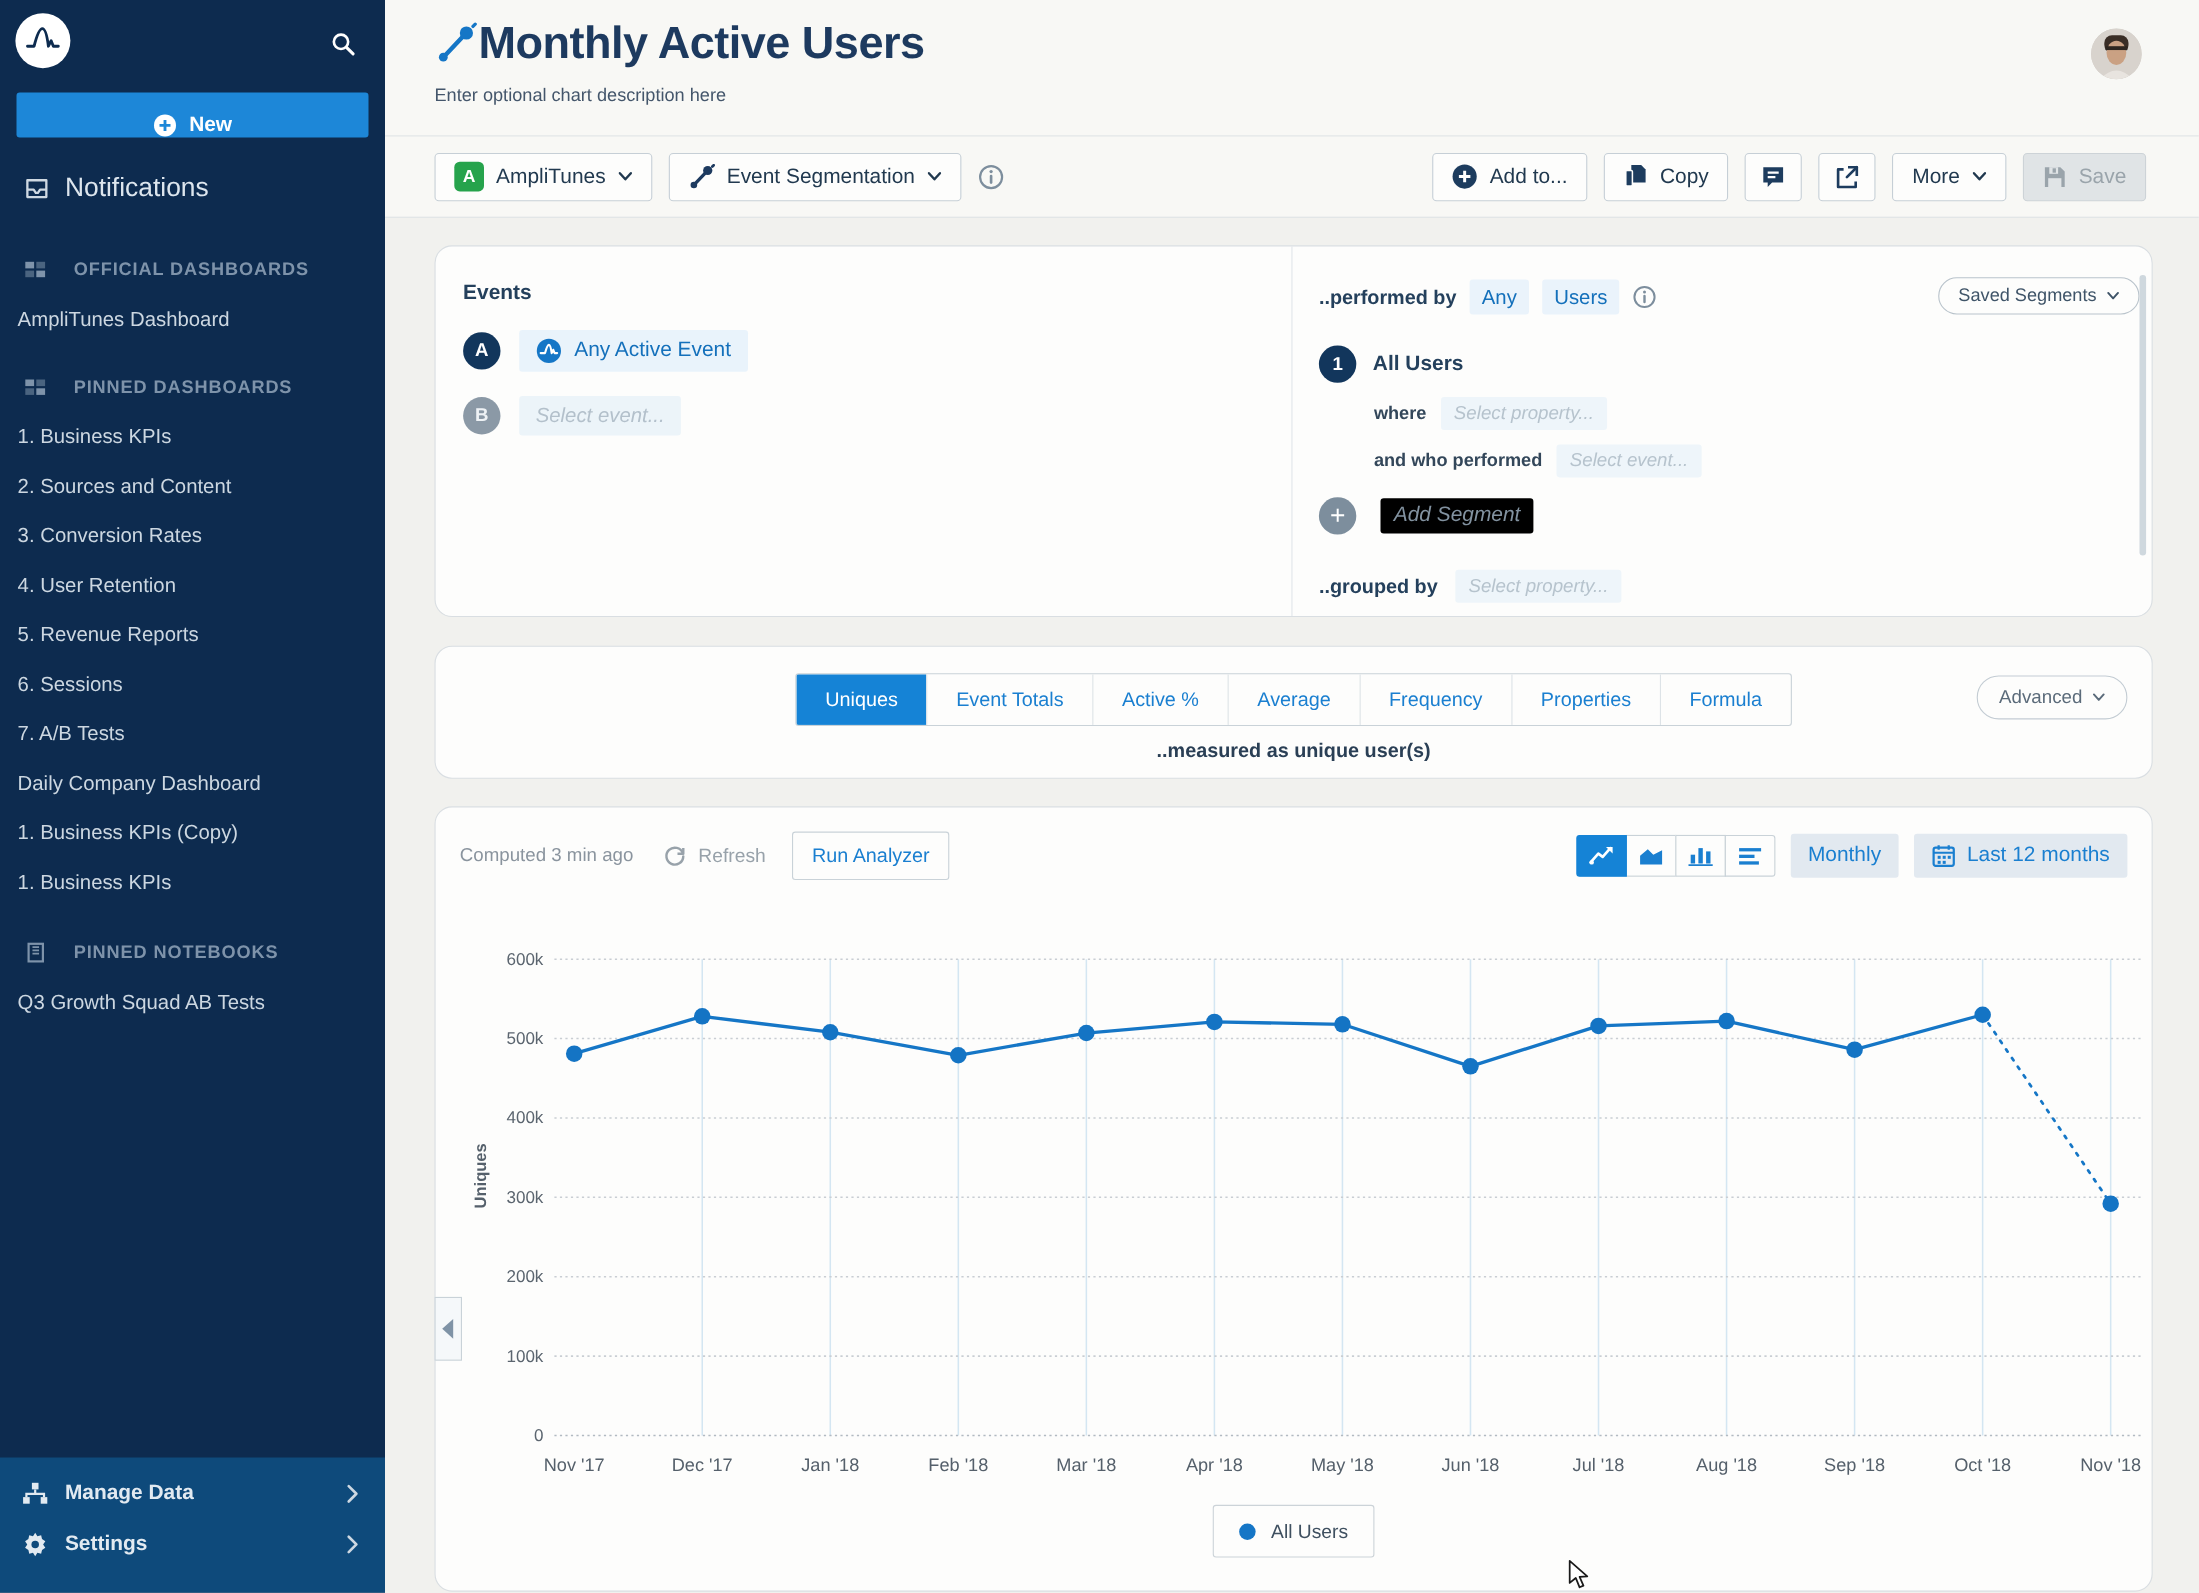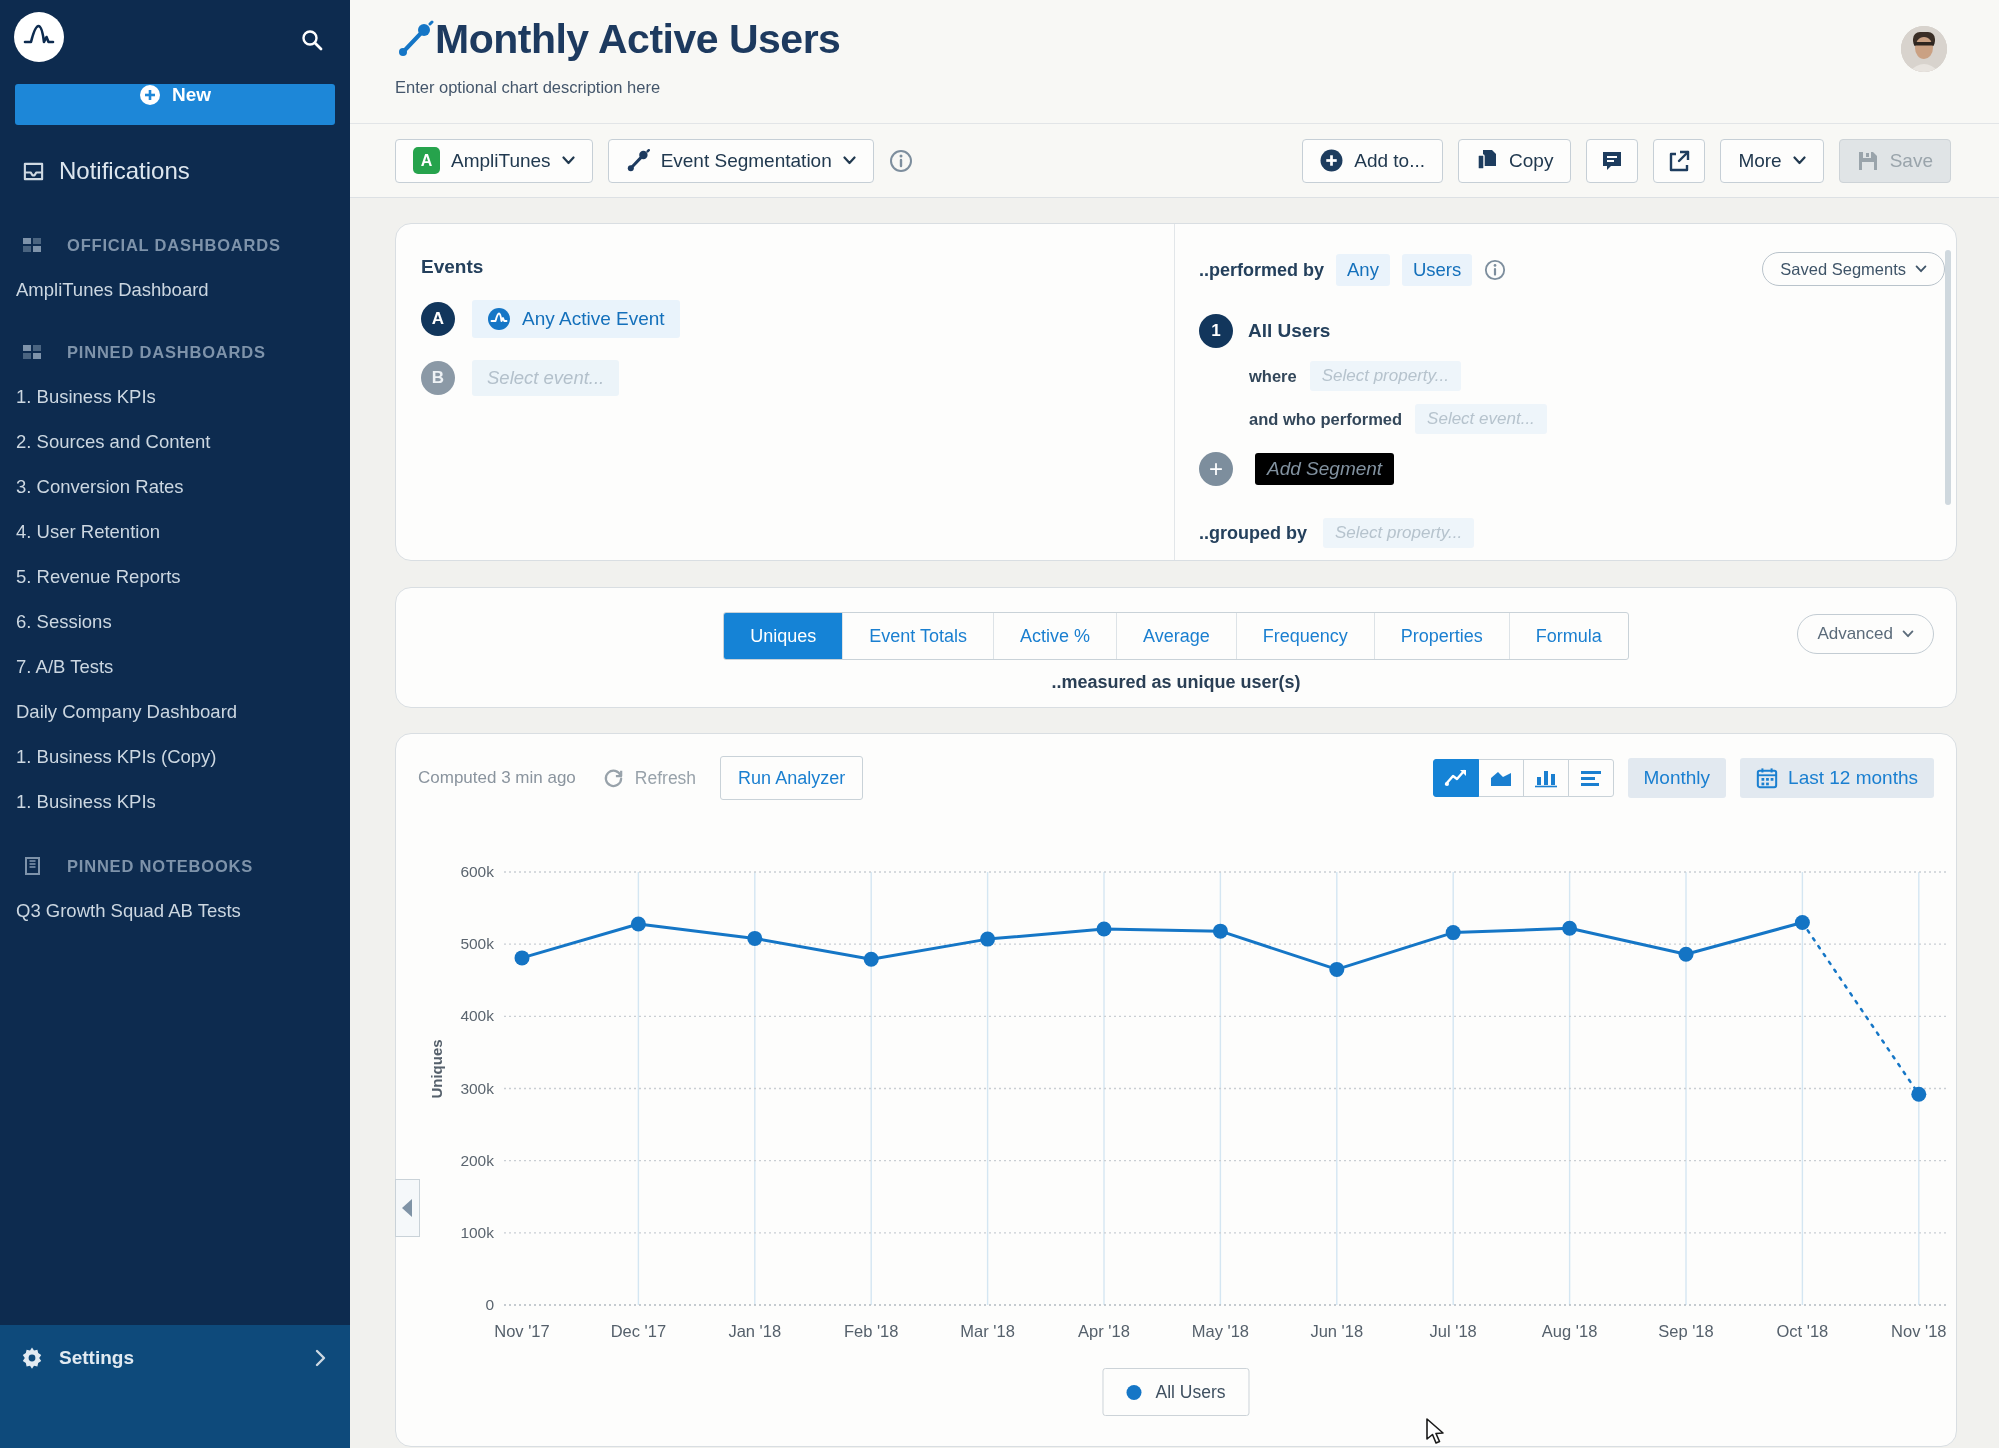--- a/index.html
+++ b/index.html
@@ -6,21 +6,21 @@
   html,body { width:1999px; height:1448px; overflow:hidden;
     font-family:"Liberation Sans", sans-serif; background:#f1f1ee; }
   .app { display:flex; width:100%; height:100%; }
 
   
   .sidebar { width:350px; min-width:350px; background:#0d2b4f; color:#c9d4de; position:relative; }
   .sb-top { display:flex; justify-content:space-between; align-items:flex-start; padding:12px 26px 0 14px; }
   .logo-circle { width:50px; height:50px; border-radius:50%; background:#fff; display:flex; align-items:center; justify-content:center; }
   .search-btn { margin-top:16px; cursor:pointer; }
   .new-btn { margin:22px 15px 0 15px; height:41px; background:#1d87d8; border-radius:3px; color:#fff;
-    font-size:19px; font-weight:bold; display:flex; align-items:flex-start; justify-content:center; gap:11px; cursor:pointer; }
+    font-size:19px; font-weight:bold; display:flex; align-items:flex-end; justify-content:center; gap:11px; cursor:pointer; }
   .sb-nav-item { display:flex; align-items:center; gap:14px; margin-top:32px; padding-left:22px; font-size:24px; color:#dde6ee; cursor:pointer; }
   .sb-sec-title { display:flex; align-items:center; gap:25px; padding-left:22px; font-size:16.5px; font-weight:bold;
     letter-spacing:.8px; color:#7e93aa; }
   .sb-item { padding-left:16px; font-size:18.5px; color:#ccd7e1; margin-top:24px; line-height:21px; cursor:pointer; }
   .sb-footer { position:absolute; bottom:0; left:0; right:0; height:123px; background:#0e4a7b; padding-top:10px; }
   .sb-footer-row { display:flex; align-items:center; gap:15px; height:46px; padding:0 24px 0 20px; font-size:19px;
     font-weight:bold; color:#e2eaf1; cursor:pointer; }
   .sb-footer-row .chev { margin-left:auto; }
 
   
@@ -183,20 +183,32 @@
           <rect x="4" y="2" width="13" height="16" fill="none" stroke="#7e93aa" stroke-width="2"></rect>
           <line x1="7.5" y1="5" x2="13.5" y2="5" stroke="#7e93aa" stroke-width="1.6"></line>
           <line x1="7.5" y1="8" x2="13.5" y2="8" stroke="#7e93aa" stroke-width="1.6"></line>
           <line x1="7.5" y1="11" x2="13.5" y2="11" stroke="#7e93aa" stroke-width="1.6"></line>
         </svg>
       <span>PINNED NOTEBOOKS</span>
     </div>
     <div class="sb-item">Q3 Growth Squad AB Tests</div>
 
     <div class="sb-footer">
+      <div class="sb-footer-row">
+        <svg width="24" height="24" viewBox="0 0 24 24">
+            <rect x="9" y="2" width="6" height="6" fill="#e2eaf1"></rect>
+            <rect x="1" y="15" width="6" height="6" fill="#e2eaf1"></rect>
+            <rect x="17" y="15" width="6" height="6" fill="#e2eaf1"></rect>
+            <path d="M12 8 v4 M4 15 v-3 h16 v3" fill="none" stroke="#e2eaf1" stroke-width="2"></path>
+          </svg>
+        <span>Manage Data</span>
+        <svg class="chev" width="11" height="18" viewBox="0 0 11 18">
+            <polyline points="2,2 9,9 2,16" fill="none" stroke="#cdd8e2" stroke-width="2.4" stroke-linecap="round" stroke-linejoin="round"></polyline>
+          </svg>
+      </div>
       <div class="sb-footer-row">
         <svg width="24" height="24" viewBox="0 0 24 24">
             <path d="M12 1.5 l2 3 3.4-.8 .8 3.4 3 2-2 3 2 3-3 2-.8 3.4-3.4-.8-2 3-2-3-3.4.8-.8-3.4-3-2 2-3-2-3 3-2 .8-3.4 3.4.8Z" fill="#e2eaf1"></path>
             <circle cx="12" cy="12" r="3.4" fill="#0e4a7b"></circle>
           </svg>
         <span>Settings</span>
         <svg class="chev" width="11" height="18" viewBox="0 0 11 18">
             <polyline points="2,2 9,9 2,16" fill="none" stroke="#cdd8e2" stroke-width="2.4" stroke-linecap="round" stroke-linejoin="round"></polyline>
           </svg>
       </div>

